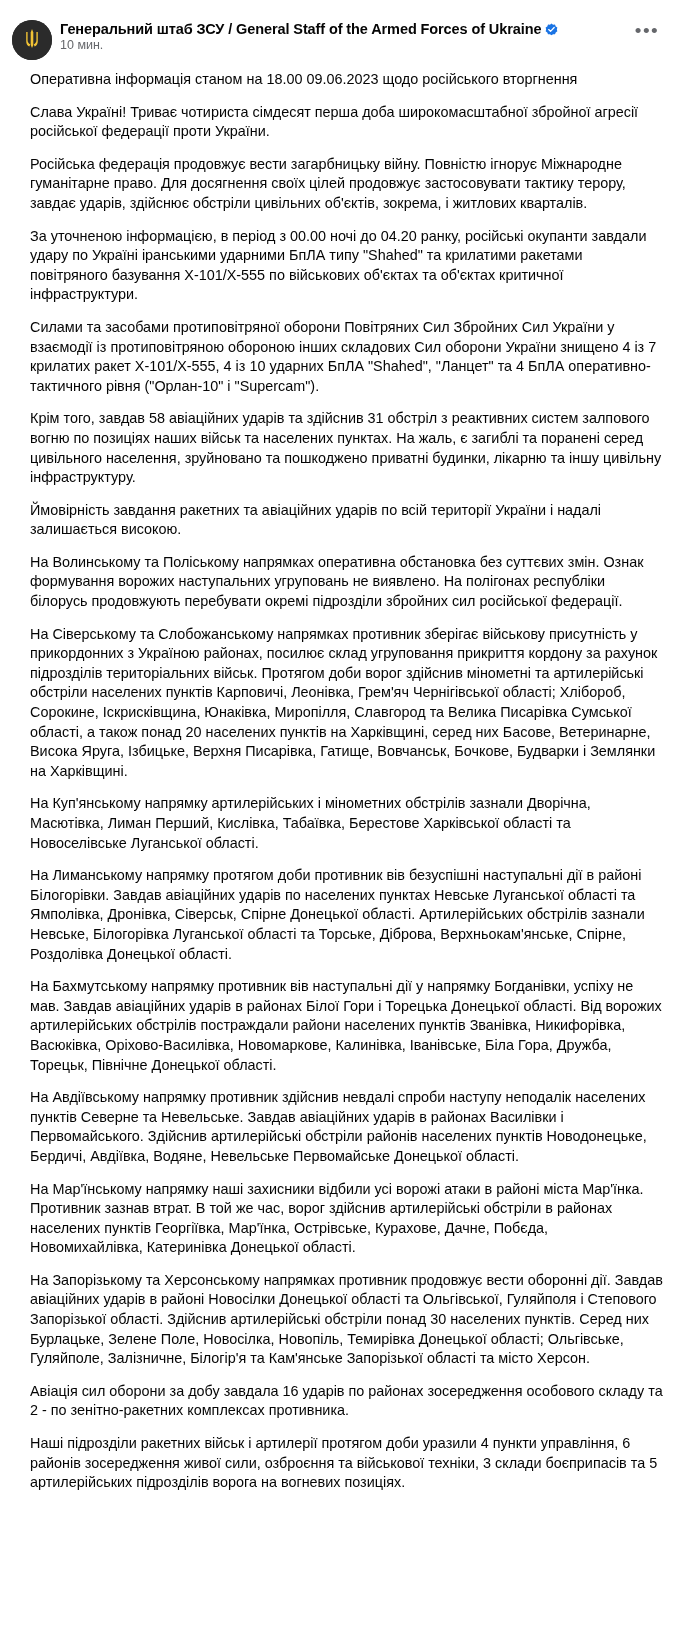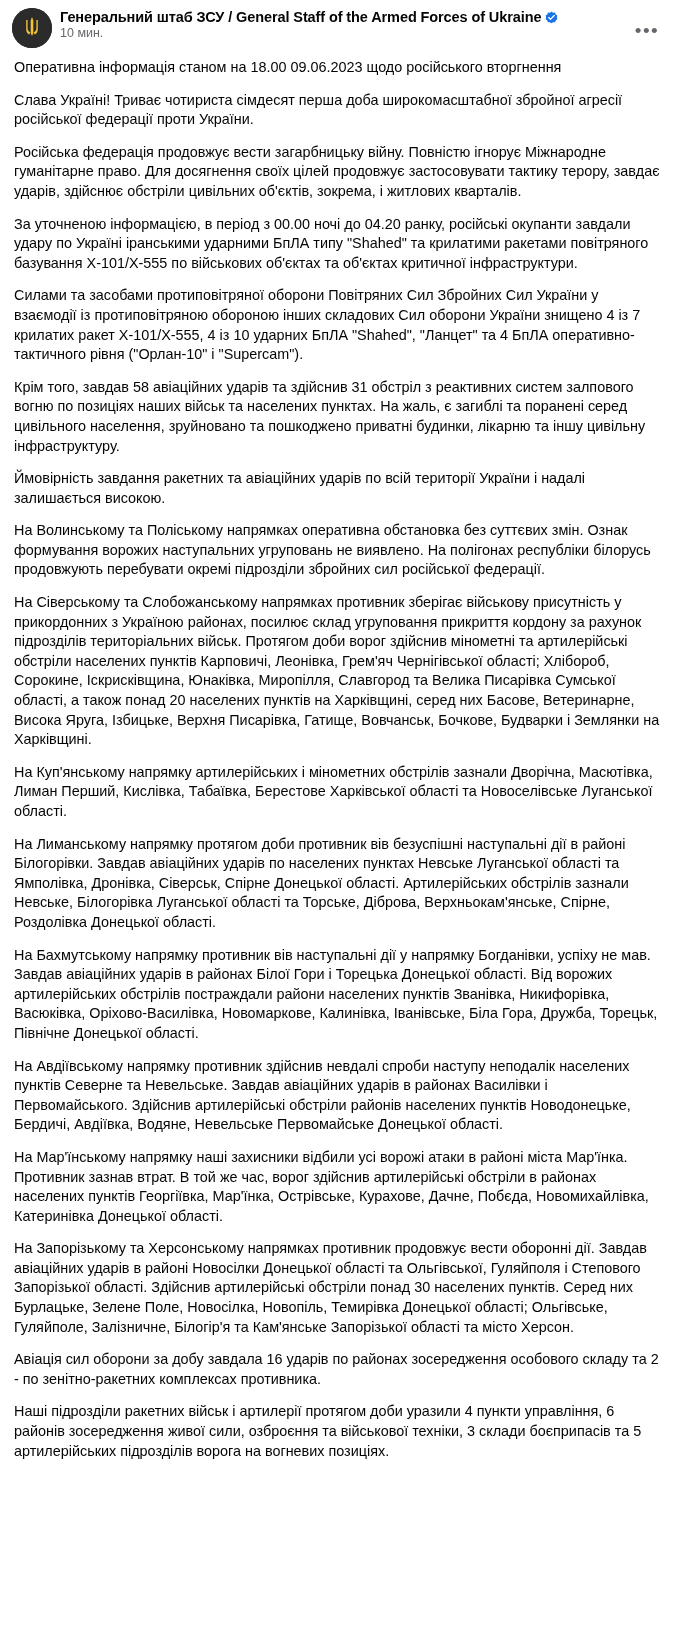--- a/index.html
+++ b/index.html
@@ -15,21 +15,21 @@
     -webkit-font-smoothing: antialiased;
   }
   .post {
     width: 677px;
     background: #ffffff;
     padding: 0;
   }
   .post-header {
     display: flex;
     align-items: flex-start;
-    padding: 8px 12px 4px 12px;
+    padding: 20px 12px 4px 12px;
     position: relative;
   }
   .avatar {
     width: 40px;
     height: 40px;
     border-radius: 50%;
     background: #2d2d2d;
     flex: 0 0 40px;
     display: flex;
     align-items: center;
@@ -91,21 +91,21 @@
     cursor: pointer;
     user-select: none;
   }
   .post-body {
     padding: 6px 14px 14px 14px;
     font-size: 14.4px;
     line-height: 19.6px;
     color: #050505;
   }
   .post-body p {
-    margin: 0 0 13px 0;
+    margin: 0 0 13px 16px;
   }
   .post-body p:last-child {
     margin-bottom: 0;
   }
 </style>
 </head>
 <body>
 
 <div class="post">
 

